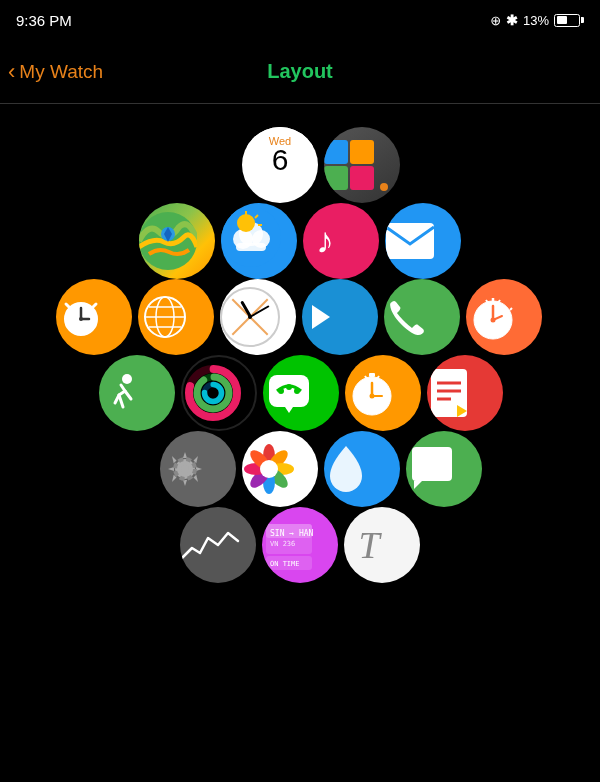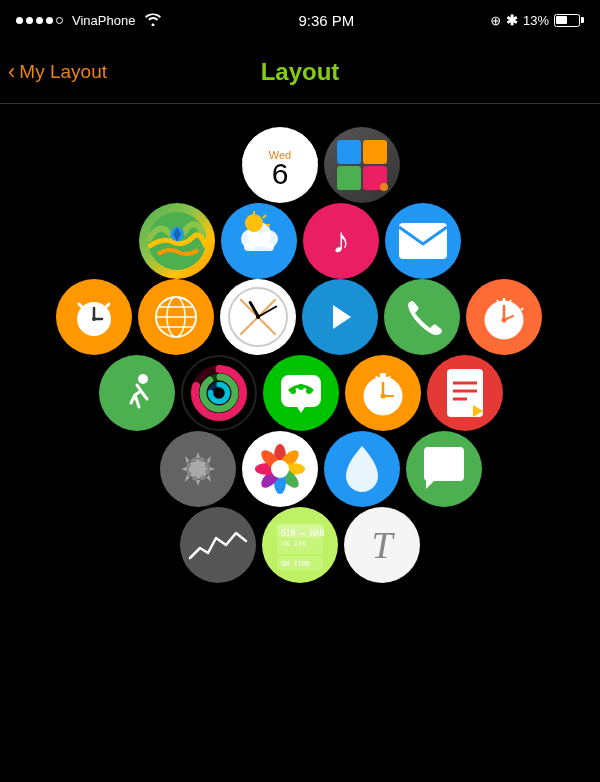--- a/index.html
+++ b/index.html
@@ -111,22 +111,22 @@
     .back-chevron {
       font-size: 22px;
       margin-right: 2px;
       line-height: 1;
     }
     .back-label {
       font-size: 19px;
       font-weight: 400;
     }
     .nav-title {
-      color: #84cc16;
-      font-size: 24px;
+      color: #22c55e;
+      font-size: 20px;
       font-weight: 600;
     }
 
     
     .app-grid-container {
       flex: 1;
       display: flex;
       align-items: flex-start;
       justify-content: center;
       padding-top: 20px;
@@ -156,21 +156,20 @@
     .app-icon {
       width: 76px;
       height: 76px;
       border-radius: 50%;
       margin: 3px 3px;
       overflow: hidden;
       flex-shrink: 0;
       position: relative;
       display: flex;
       align-items: center;
-      justify-content: center;
       font-size: 28px;
     }
 
     
     .app-calendar {
       background: #fff;
       flex-direction: column;
       gap: 0;
     }
     .app-calendar .cal-header {
@@ -226,21 +225,21 @@
     .app-activity-run { background: #4CAF50; }
     .app-fitness { background: #000; border: 2px solid #222; }
     .app-line { background: #00C300; }
     .app-stopwatch { background: #FF9800; }
     .app-goodlinks { background: #E53935; }
     .app-settings { background: #636363; }
     .app-photos { background: #fff; }
     .app-drop { background: #2196F3; }
     .app-messages { background: #4CAF50; }
     .app-stocks { background: #555; }
-    .app-flighty { background: #bef264; }
+    .app-flighty { background: #d946ef; }
     .app-typora { background: #f5f5f5; }
 
     
     .clock-face {
       width: 60px;
       height: 60px;
       border-radius: 50%;
       border: 2px solid #ccc;
       background: #fff;
       position: relative;
@@ -338,53 +337,38 @@
 
     
     .weather-inner {
       font-size: 32px;
     }
   </style>
 </head>
 <body>
 
 <div class="status-bar">
-  <div class="status-left">
-    <div class="signal-dots">
-      <div class="dot"></div>
-      <div class="dot"></div>
-      <div class="dot"></div>
-      <div class="dot"></div>
-      <div class="dot empty"></div>
-    </div>
-    <span class="carrier-text">VinaPhone</span>
-    <span class="wifi-icon">
-      <svg width="18" height="14" viewBox="0 0 18 14" fill="white">
-        <path d="M9 11.5c.8 0 1.5.7 1.5 1.5S9.8 14.5 9 14.5 7.5 13.8 7.5 13 8.2 11.5 9 11.5zm-3.8-2.7C6.3 7.7 7.6 7 9 7s2.7.7 3.8 1.8l1.4-1.4C12.6 5.8 10.9 5 9 5s-3.6.8-4.8 2.1l1.4 1.4zm-2.8-2.8C4 4.4 6.4 3 9 3s5 1.4 6.6 3L17 4.6C15.1 2.7 12.2 1.5 9 1.5S2.9 2.7 1 4.6L2.4 6z"></path>
-      </svg>
-    </span>
-  </div>
   <div class="status-center">9:36 PM</div>
   <div class="status-right">
     <span style="font-size:13px;">⊕</span>
     <span style="font-size:14px; font-weight:bold;">✱</span>
     <span>13%</span>
     <div class="battery-icon">
       <div class="battery-body">
         <div class="battery-fill"></div>
       </div>
       <div class="battery-tip"></div>
     </div>
   </div>
 </div>
 
 <div class="nav-bar">
   <div class="back-button">
     <span class="back-chevron">‹</span>
-    <span class="back-label">My Layout</span>
+    <span class="back-label">My Watch</span>
   </div>
   <span class="nav-title">Layout</span>
 </div>
 
 <div class="app-grid-container">
   <div class="honeycomb">
 
     <div class="app-row offset">
 
       <div class="app-icon app-calendar">

